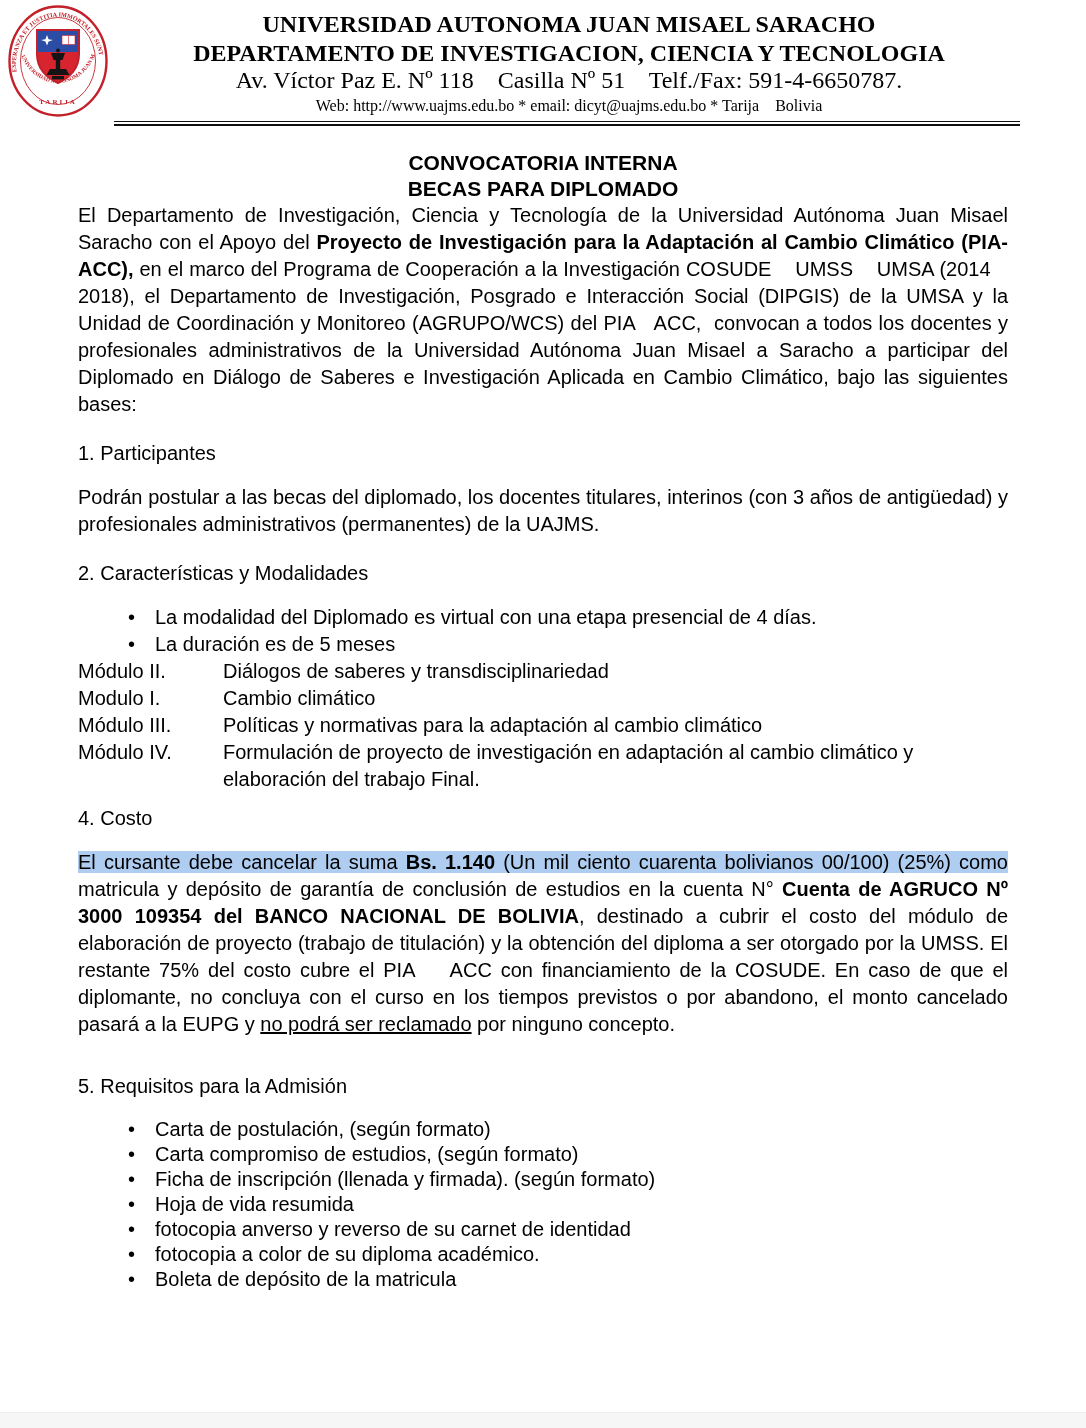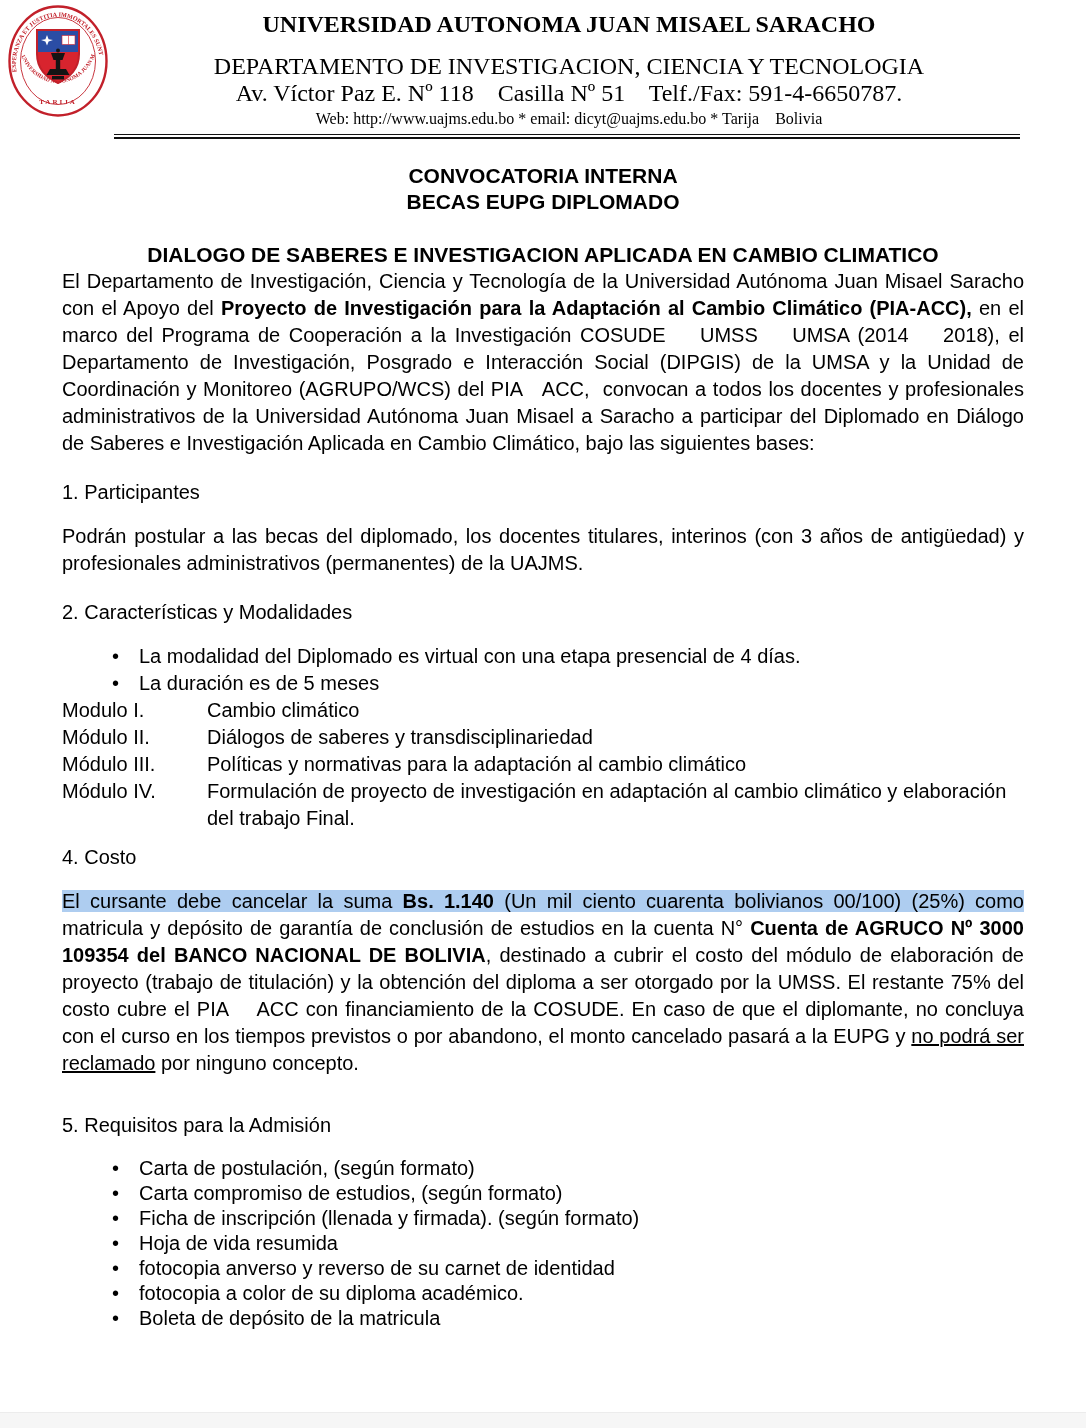--- a/index.html
+++ b/index.html
@@ -9,29 +9,29 @@
     font-family:"Liberation Sans", sans-serif;
   }
   
   .letterhead { position:relative; padding-top:10px; min-height:108px; }
   .seal { position:absolute; left:8px; top:5px; width:100px; height:112px; }
   .lh-text {
     margin:0 60px 0 112px; text-align:center;
     font-family:"Liberation Serif", serif;
   }
   .lh-university  { font-size:24px; font-weight:bold; line-height:29px; }
-  .lh-department  { font-size:24px; font-weight:normal; line-height:29px;margin-top:13px; }
+  .lh-department  { font-size:24px; font-weight:bold; line-height:29px; }
   .lh-address     { font-size:24px; line-height:25px; }
   .lh-web         { font-size:16px; line-height:25px; }
   .header-rule {
     margin:3px 66px 0 114px; height:2px;
     border-top:1px solid #111; border-bottom:2px solid #111;
   }
   
-  .content { padding:0 62px; font-size:20px; line-height:27px; }
+  .content { padding:0 78px; font-size:20px; line-height:27px; }
   .doc-titles { margin-top:24px; text-align:center; }
   .doc-title { font-weight:bold; font-size:21px; line-height:26px; }
   .doc-subject { margin-top:26px; text-align:center; font-weight:bold; font-size:21px; line-height:27px; }
   p.body { margin:0; text-align:justify; }
   .intro { margin-top:24px; }
   .section-heading { font-weight:normal; font-size:20px; margin:22px 0 17px; }
   .mt-lg { margin-top:35px; }
   .mt-sm { margin-top:12px; }
   ul.bullets { list-style:none; margin:2px 0 0; padding:0 0 0 42px; }
   ul.bullets li { position:relative; padding-left:35px; line-height:27px; }
@@ -99,44 +99,43 @@
     <div class="lh-address">Av. Víctor Paz E. Nº 118&nbsp;&nbsp;&nbsp; Casilla Nº 51&nbsp;&nbsp;&nbsp; Telf./Fax: 591-4-6650787.</div>
     <div class="lh-web">Web: http://www.uajms.edu.bo * email: dicyt@uajms.edu.bo * Tarija&nbsp;&nbsp;&nbsp; Bolivia</div>
   </div>
 </div>
 <div class="header-rule"></div>
 
 <div class="content">
 
   <div class="doc-titles">
     <div class="doc-title">CONVOCATORIA INTERNA</div>
-    <div class="doc-title">BECAS EUPG DIPLOMADO</div>
+    <div class="doc-title">BECAS PARA DIPLOMADO</div>
   </div>
 
-  <div class="doc-subject">DIALOGO DE SABERES E INVESTIGACION APLICADA EN CAMBIO CLIMATICO</div>
 
   <p class="body intro"><span>El Departamento de Investigación, Ciencia y Tecnología de la Universidad Autónoma Juan Misael Saracho con el Apoyo del </span><span class="b">Proyecto de Investigación para la Adaptación al Cambio Climático (PIA-ACC),</span><span> en el marco del Programa de Cooperación a la Investigación COSUDE&nbsp;&nbsp;&nbsp; UMSS&nbsp;&nbsp;&nbsp; UMSA (2014&nbsp;&nbsp;&nbsp; 2018), el Departamento de Investigación, Posgrado e Interacción Social (DIPGIS) de la UMSA y la Unidad de Coordinación y Monitoreo (AGRUPO/WCS) del PIA&nbsp;&nbsp; ACC,&nbsp; convocan a todos los docentes y profesionales administrativos de la Universidad Autónoma Juan Misael a Saracho a participar del Diplomado en Diálogo de Saberes e Investigación Aplicada en Cambio Climático, bajo las siguientes bases:</span></p>
 
   <div class="section-heading">1. Participantes</div>
   <p class="body">Podrán postular a las becas del diplomado, los docentes titulares, interinos (con 3 años de antigüedad) y profesionales administrativos (permanentes) de la UAJMS.</p>
 
   <div class="section-heading">2. Características y Modalidades</div>
   <ul class="bullets">
     <li>La modalidad del Diplomado es virtual con una etapa presencial de 4 días.</li>
     <li>La duración es de 5 meses</li>
   </ul>
 
   <div class="modules">
     <div class="module-row">
+      <div class="module-label">Módulo II.</div>
+      <div class="module-text">Diálogos de saberes y transdisciplinariedad</div>
+    </div>
+    <div class="module-row">
       <div class="module-label">Modulo I.</div>
       <div class="module-text">Cambio climático</div>
-    </div>
-    <div class="module-row">
-      <div class="module-label">Módulo II.</div>
-      <div class="module-text">Diálogos de saberes y transdisciplinariedad</div>
     </div>
     <div class="module-row">
       <div class="module-label">Módulo III.</div>
       <div class="module-text">Políticas y normativas para la adaptación al cambio climático</div>
     </div>
     <div class="module-row">
       <div class="module-label">Módulo IV.</div>
       <div class="module-text">Formulación de proyecto de investigación en adaptación al cambio climático y elaboración del trabajo Final.</div>
     </div>
   </div>

